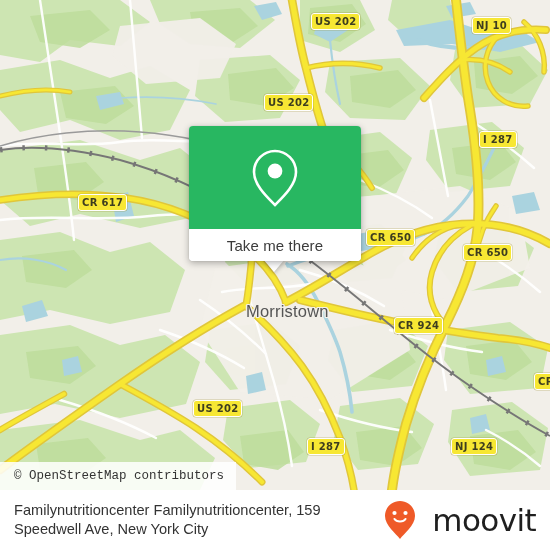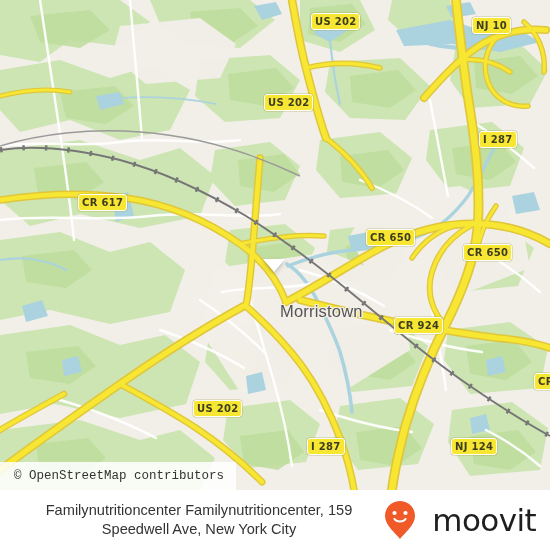--- a/index.html
+++ b/index.html
@@ -141,21 +141,20 @@
     left: 0;
     top: 490px;
     width: 550px;
     height: 60px;
     background: #ffffff;
     display: flex;
     align-items: center;
     justify-content: space-between;
     box-sizing: border-box;
     padding: 0 14px 0 14px;
-    text-align: center;
   }
   #footer-title {
     color: #333333;
     font-size: 14.6px;
     line-height: 19px;
     font-family: "Liberation Sans", sans-serif;
     max-width: 370px;
   }
   #moovit-logo {
     display: flex;
@@ -363,36 +362,47 @@
         <g fill="none" stroke="#767676" stroke-width="5.2" stroke-dasharray="2.5 20">
           <path d="M0,150 C40,144 80,150 120,160 C164,172 206,192 246,216 C288,242 326,272 360,300 C396,330 432,360 470,386 C502,408 528,424 550,436"></path>
         </g>
         <g fill="none" stroke="#9a9a9a" stroke-width="1.4">
           <path d="M0,146 C40,134 90,128 140,132 C196,136 250,152 300,176"></path>
         </g>
 
       </g>
     </svg>
 
-    <div class="place-label" style="left:246px; top:302px;margin-left:34px;">Morristown</div>
+    <div class="place-label" style="left:246px; top:302px;">Morristown</div>
 
     <div class="shield" style="left:311px; top:13px;">US 202</div>
     <div class="shield" style="left:472px; top:17px;">NJ 10</div>
     <div class="shield" style="left:264px; top:94px;">US 202</div>
     <div class="shield" style="left:479px; top:131px;">I 287</div>
     <div class="shield" style="left:78px;  top:194px;">CR 617</div>
     <div class="shield" style="left:366px; top:229px;">CR 650</div>
     <div class="shield" style="left:463px; top:244px;">CR 650</div>
     <div class="shield" style="left:394px; top:317px;">CR 924</div>
     <div class="shield" style="left:534px; top:373px;">CR 5</div>
     <div class="shield" style="left:193px; top:400px;">US 202</div>
     <div class="shield" style="left:307px; top:438px;">I 287</div>
     <div class="shield" style="left:451px; top:438px;">NJ 124</div>
 
     <div id="popup-tail"></div>
+    <div id="popup-card">
+      <div id="popup-image">
+        <svg width="52" height="62" viewBox="0 0 52 62" xmlns="http://www.w3.org/2000/svg">
+          <path d="M26 4 C14.4 4 5 13.4 5 25 C5 38 18 50 26 58 C34 50 47 38 47 25 C47 13.4 37.6 4 26 4 Z" fill="none" stroke="#ffffff" stroke-width="2.6"></path>
+          <circle cx="26" cy="24" r="7.4" fill="#ffffff"></circle>
+        </svg>
+      </div>
+      <div id="popup-footer">
+        <span id="popup-cta-label">Take me there</span>
+      </div>
+    </div>
 
     <div id="attribution">
       <span>© OpenStreetMap contributors</span>
     </div>
   </div>
 
   <div id="footer">
     <div id="footer-title">Familynutritioncenter Familynutritioncenter, 159 Speedwell Ave, New York City</div>
     <div id="moovit-logo">
       <svg width="32" height="40" viewBox="0 0 32 40" xmlns="http://www.w3.org/2000/svg">

